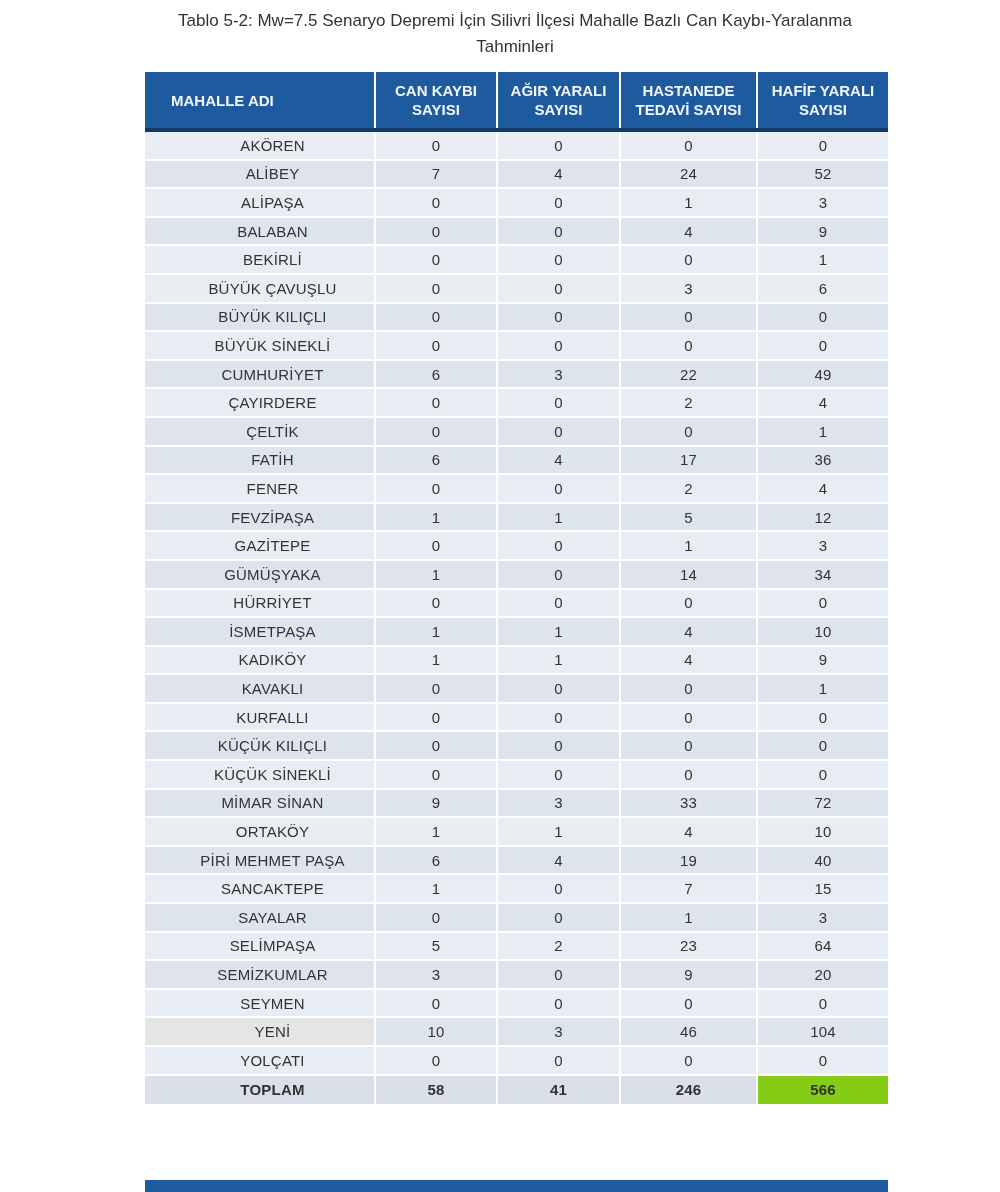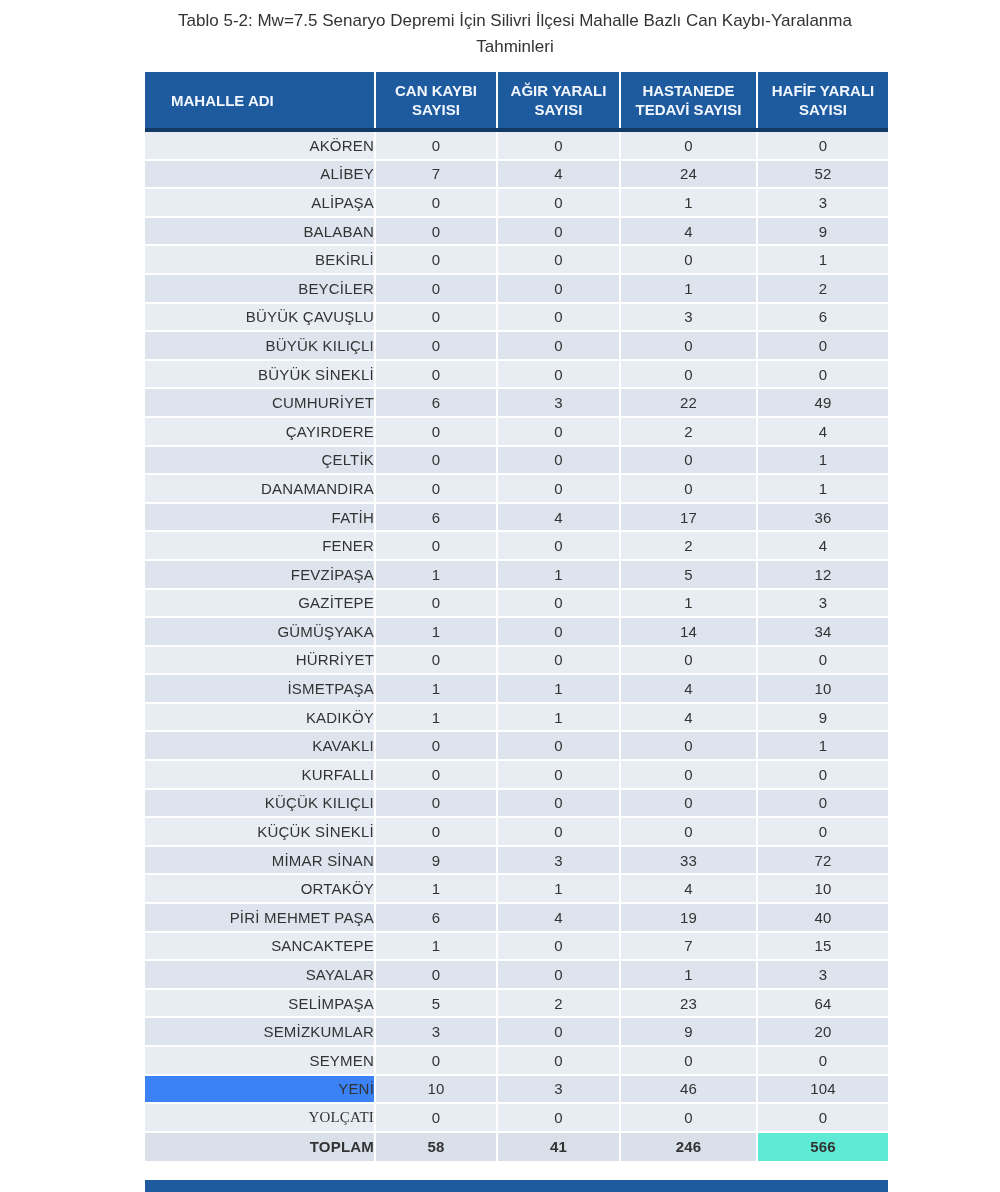--- a/index.html
+++ b/index.html
@@ -67,21 +67,21 @@
     height: 26.6px;
     padding: 0;
     text-align: center;
     vertical-align: middle;
     border-right: 2px solid #ffffff;
     border-bottom: 2px solid #ffffff;
     letter-spacing: 0.2px;
   }
   #casualty-table td:last-child { border-right: none; }
   #casualty-table td.name-cell {
-    text-align: right;
+    text-align: center;
     padding-left: 26px;
   }
   #casualty-table tr.row-odd  td { background: #e8ecf3; }
   #casualty-table tr.row-even td { background: #dde4ee; }
   #casualty-table tr.total-row td {
     background: #d9e0ea;
     font-weight: 700;
     height: 28px;
     border-bottom: none;
   }
@@ -153,27 +153,20 @@
           <td style="background: rgb(221, 228, 238);">4</td>
           <td style="background: rgb(221, 228, 238);">9</td>
         </tr>
         <tr class="row-odd">
           <td class="name-cell" style="background: rgb(232, 236, 243);">BEKİRLİ</td>
           <td style="background: rgb(232, 236, 243);">0</td>
           <td style="background: rgb(232, 236, 243);">0</td>
           <td style="background: rgb(232, 236, 243);">0</td>
           <td style="background: rgb(232, 236, 243);">1</td>
         </tr>
-        <tr class="row-even">
-          <td class="name-cell" style="background: rgb(221, 228, 238);">BEYCİLER</td>
-          <td style="background: rgb(221, 228, 238);">0</td>
-          <td style="background: rgb(221, 228, 238);">0</td>
-          <td style="background: rgb(221, 228, 238);">1</td>
-          <td style="background: rgb(221, 228, 238);">2</td>
-        </tr>
         <tr class="row-odd">
           <td class="name-cell" style="background: rgb(232, 236, 243);">BÜYÜK ÇAVUŞLU</td>
           <td style="background: rgb(232, 236, 243);">0</td>
           <td style="background: rgb(232, 236, 243);">0</td>
           <td style="background: rgb(232, 236, 243);">3</td>
           <td style="background: rgb(232, 236, 243);">6</td>
         </tr>
         <tr class="row-even">
           <td class="name-cell" style="background: rgb(221, 228, 238);">BÜYÜK KILIÇLI</td>
           <td style="background: rgb(221, 228, 238);">0</td>
@@ -201,27 +194,20 @@
           <td style="background: rgb(232, 236, 243);">0</td>
           <td style="background: rgb(232, 236, 243);">2</td>
           <td style="background: rgb(232, 236, 243);">4</td>
         </tr>
         <tr class="row-even">
           <td class="name-cell" style="background: rgb(221, 228, 238);">ÇELTİK</td>
           <td style="background: rgb(221, 228, 238);">0</td>
           <td style="background: rgb(221, 228, 238);">0</td>
           <td style="background: rgb(221, 228, 238);">0</td>
           <td style="background: rgb(221, 228, 238);">1</td>
-        </tr>
-        <tr class="row-odd">
-          <td class="name-cell" style="background: rgb(232, 236, 243);">DANAMANDIRA</td>
-          <td style="background: rgb(232, 236, 243);">0</td>
-          <td style="background: rgb(232, 236, 243);">0</td>
-          <td style="background: rgb(232, 236, 243);">0</td>
-          <td style="background: rgb(232, 236, 243);">1</td>
         </tr>
         <tr class="row-even">
           <td class="name-cell" style="background: rgb(221, 228, 238);">FATİH</td>
           <td style="background: rgb(221, 228, 238);">6</td>
           <td style="background: rgb(221, 228, 238);">4</td>
           <td style="background: rgb(221, 228, 238);">17</td>
           <td style="background: rgb(221, 228, 238);">36</td>
         </tr>
         <tr class="row-odd">
           <td class="name-cell" style="background: rgb(232, 236, 243);">FENER</td>
@@ -350,38 +336,38 @@
           <td style="background: rgb(221, 228, 238);">20</td>
         </tr>
         <tr class="row-odd">
           <td class="name-cell" style="background: rgb(232, 236, 243);">SEYMEN</td>
           <td style="background: rgb(232, 236, 243);">0</td>
           <td style="background: rgb(232, 236, 243);">0</td>
           <td style="background: rgb(232, 236, 243);">0</td>
           <td style="background: rgb(232, 236, 243);">0</td>
         </tr>
         <tr class="row-even">
-          <td class="name-cell" style="background: #3b82f6; margin-left: 36px;">YENİ</td>
+          <td class="name-cell" style="background: #e5e5e5; margin-left: 36px;">YENİ</td>
           <td style="background: rgb(221, 228, 238);">10</td>
           <td style="background: rgb(221, 228, 238);">3</td>
           <td style="background: rgb(221, 228, 238);">46</td>
           <td style="background: rgb(221, 228, 238);">104</td>
         </tr>
         <tr class="row-odd">
-          <td class="name-cell" style="background: rgb(232, 236, 243); font-family: Liberation Serif, serif;">YOLÇATI</td>
+          <td class="name-cell" style="background: rgb(232, 236, 243);">YOLÇATI</td>
           <td style="background: rgb(232, 236, 243);">0</td>
           <td style="background: rgb(232, 236, 243);">0</td>
           <td style="background: rgb(232, 236, 243);">0</td>
           <td style="background: rgb(232, 236, 243);">0</td>
         </tr>
         <tr class="total-row">
           <td class="name-cell" style="background: rgb(217, 224, 234);">TOPLAM</td>
           <td style="background: rgb(217, 224, 234);">58</td>
           <td style="background: rgb(217, 224, 234);">41</td>
           <td style="background: rgb(217, 224, 234);">246</td>
-          <td style="background: #5eead4;">566</td>
+          <td style="background: #84cc16;">566</td>
         </tr>
       </tbody>
   </table>
 
   <div id="bottom-bar" style="background: rgb(29, 90, 158);"></div>
 
 </div>
 
 </body></html>

